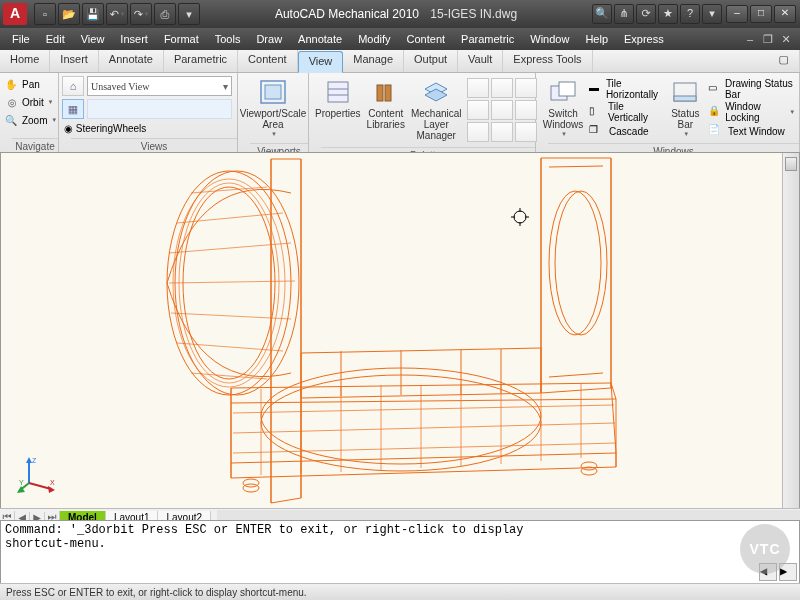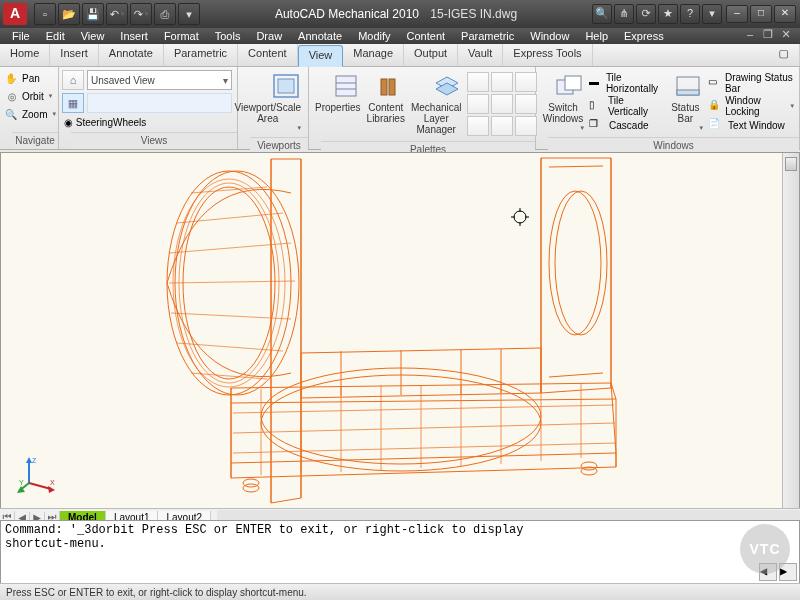--- a/index.html
+++ b/index.html
@@ -7,42 +7,42 @@
   .app-icon { width:24px; height:22px; margin:0 3px; background:#c1272d; border-radius:2px; position:relative; text-align:center; font-weight:bold; font-size:14px; color:#fff; line-height:20px;}
   .qat { display:flex; gap:2px; margin-left:4px;}
   .qat .btn { width:20px; height:20px; background:linear-gradient(#5a5a5a,#3e3e3e); border:1px solid #2a2a2a; border-radius:2px; display:flex; align-items:center; justify-content:center; color:#ddd; font-size:11px;}
   .title-text { flex:1; text-align:center; font-size:12px; color:#fff;}
   .title-text .doc { color:#e0e0e0; margin-left:8px;margin-top:12px; }
   .right-tools { display:flex; gap:2px; margin-right:4px;}
   .right-tools .btn { width:18px; height:18px; background:linear-gradient(#5a5a5a,#3e3e3e); border:1px solid #2a2a2a; border-radius:2px; text-align:center; line-height:16px; color:#ddd;}
   .win-btns { display:flex; gap:2px; margin-right:4px;}
   .win-btns div { width:20px; height:16px; background:linear-gradient(#6e6e6e,#4a4a4a); border:1px solid #2a2a2a; text-align:center; line-height:14px; color:#eee; font-size:10px; border-radius:2px;}
   
-  .menubar { height:16px; background:linear-gradient(#5a5a5a,#3c3c3c); display:flex; padding:0 4px; color:#fff; font-size:11px; align-items:flex-start;}
+  .menubar { height:22px; background:linear-gradient(#5a5a5a,#3c3c3c); display:flex; padding:0 4px; color:#fff; font-size:11px; align-items:center;}
   .menubar .m { padding:2px 8px; cursor:pointer;}
   
   .tabs { height:22px; background:linear-gradient(#f4f4f4,#e0e0e0); border-bottom:1px solid #b5b5b5; display:flex; font-size:11px;}
   .tabs .tab { padding:3px 10px; border-right:1px solid #d0d0d0; cursor:pointer; color:#333;}
   .tabs .tab.active { background:#cde6fa; border:1px solid #6ba3d0; border-bottom-color:#cde6fa; margin-top:1px; margin-bottom:-1px; border-radius:3px 3px 0 0;}
   
   .ribbon { height:82px; background:linear-gradient(#f6f6f6,#e4e4e4); display:flex; border-bottom:1px solid #b0b0b0;}
   .panel { border-right:1px solid #c0c0c0; position:relative; display:flex; flex-direction:column;}
   .panel-body { flex:1; display:flex; padding:3px;}
   .panel-title { height:16px; font-size:10px; color:#555; text-align:center; background:#e6e6e6; border-top:1px solid #d0d0d0; line-height:15px;margin-left:12px;}
   .nav-col { width:55px; display:flex; flex-direction:column; gap:2px; font-size:10px;}
   .nav-col .row { display:flex; align-items:center; gap:3px; padding:1px 2px; cursor:pointer;}
   .nav-col .row .ic { width:14px; height:14px; display:flex; align-items:center; justify-content:center; color:#555;}
   .views-col { width:170px; display:flex; flex-direction:column; gap:3px;}
   .views-col .combo { height:18px; border:1px solid #b0b0b0; background:#fff; display:flex; align-items:center; padding:0 3px; font-size:10px; color:#444;}
   .views-col .combo .dd { margin-left:auto; color:#666;}
   .views-col .row2 { display:flex; gap:3px;}
   .views-col .iconbox { width:20px; height:18px; border:1px solid #c8c8c8; background:linear-gradient(#fdfdfd,#eee); display:flex; align-items:center; justify-content:center; color:#668;}
   .views-col .linkrow { font-size:10px; display:flex; align-items:center; gap:3px; padding:1px 2px;}
   
-  .big-btn { width:56px; display:flex; flex-direction:column; align-items:flex-end; padding:2px 3px; cursor:pointer; font-size:10px; color:#333; text-align:center;}
+  .big-btn { width:56px; display:flex; flex-direction:column; align-items:center; padding:2px 3px; cursor:pointer; font-size:10px; color:#333; text-align:center;}
   .big-btn .bic { width:30px; height:28px; display:flex; align-items:center; justify-content:center; margin-bottom:2px;}
   .pal-grid { display:grid; grid-template-columns:repeat(3,22px); grid-auto-rows:20px; gap:2px; padding:2px;}
   .pal-grid .s { border:1px solid #c8c8c8; background:linear-gradient(#fdfdfd,#eee);}
   .win-col2 { display:flex; flex-direction:column; gap:1px; padding:2px; font-size:10px;}
   .win-col2 .r { display:flex; align-items:center; gap:4px;}
   .win-col2 .ic { width:16px; height:14px;}
 
   .canvas { position:absolute; top:152px; left:0; right:0; bottom:90px; background:#faf8ef; border:1px solid #999;}
   .canvas .scroll-v { position:absolute; right:0; top:0; width:16px; bottom:0; background:linear-gradient(to right,#eee,#ddd); border-left:1px solid #bbb;}
   .canvas .scroll-v .thumb { position:absolute; left:2px; right:2px; top:4px; height:12px; background:linear-gradient(#f0f0f0,#ccc); border:1px solid #999;}
@@ -155,21 +155,21 @@
       </div>
     </div>
     <div class="panel-title">Navigate</div>
   </div>
 
   <div class="panel" style="width:178px;">
     <div class="panel-body">
       <div class="views-col">
         <div style="display:flex;gap:3px;">
           <div class="iconbox">⌂</div>
-          <div class="combo" style="flex:1;">
+          <div class="combo" style="flex:1;font-family:Liberation Serif, serif;">
             <span>Unsaved View</span>
             <span class="dd">▾</span>
           </div>
         </div>
         <div class="row2">
           <div class="iconbox" style="background:#dceeff;border-color:#8ab8e0;">▦</div>
           <div style="flex:1;height:18px;border:1px solid #cfdff0;background:#eaf3fb;"></div>
         </div>
         <div class="linkrow">
           <span>◉</span>

